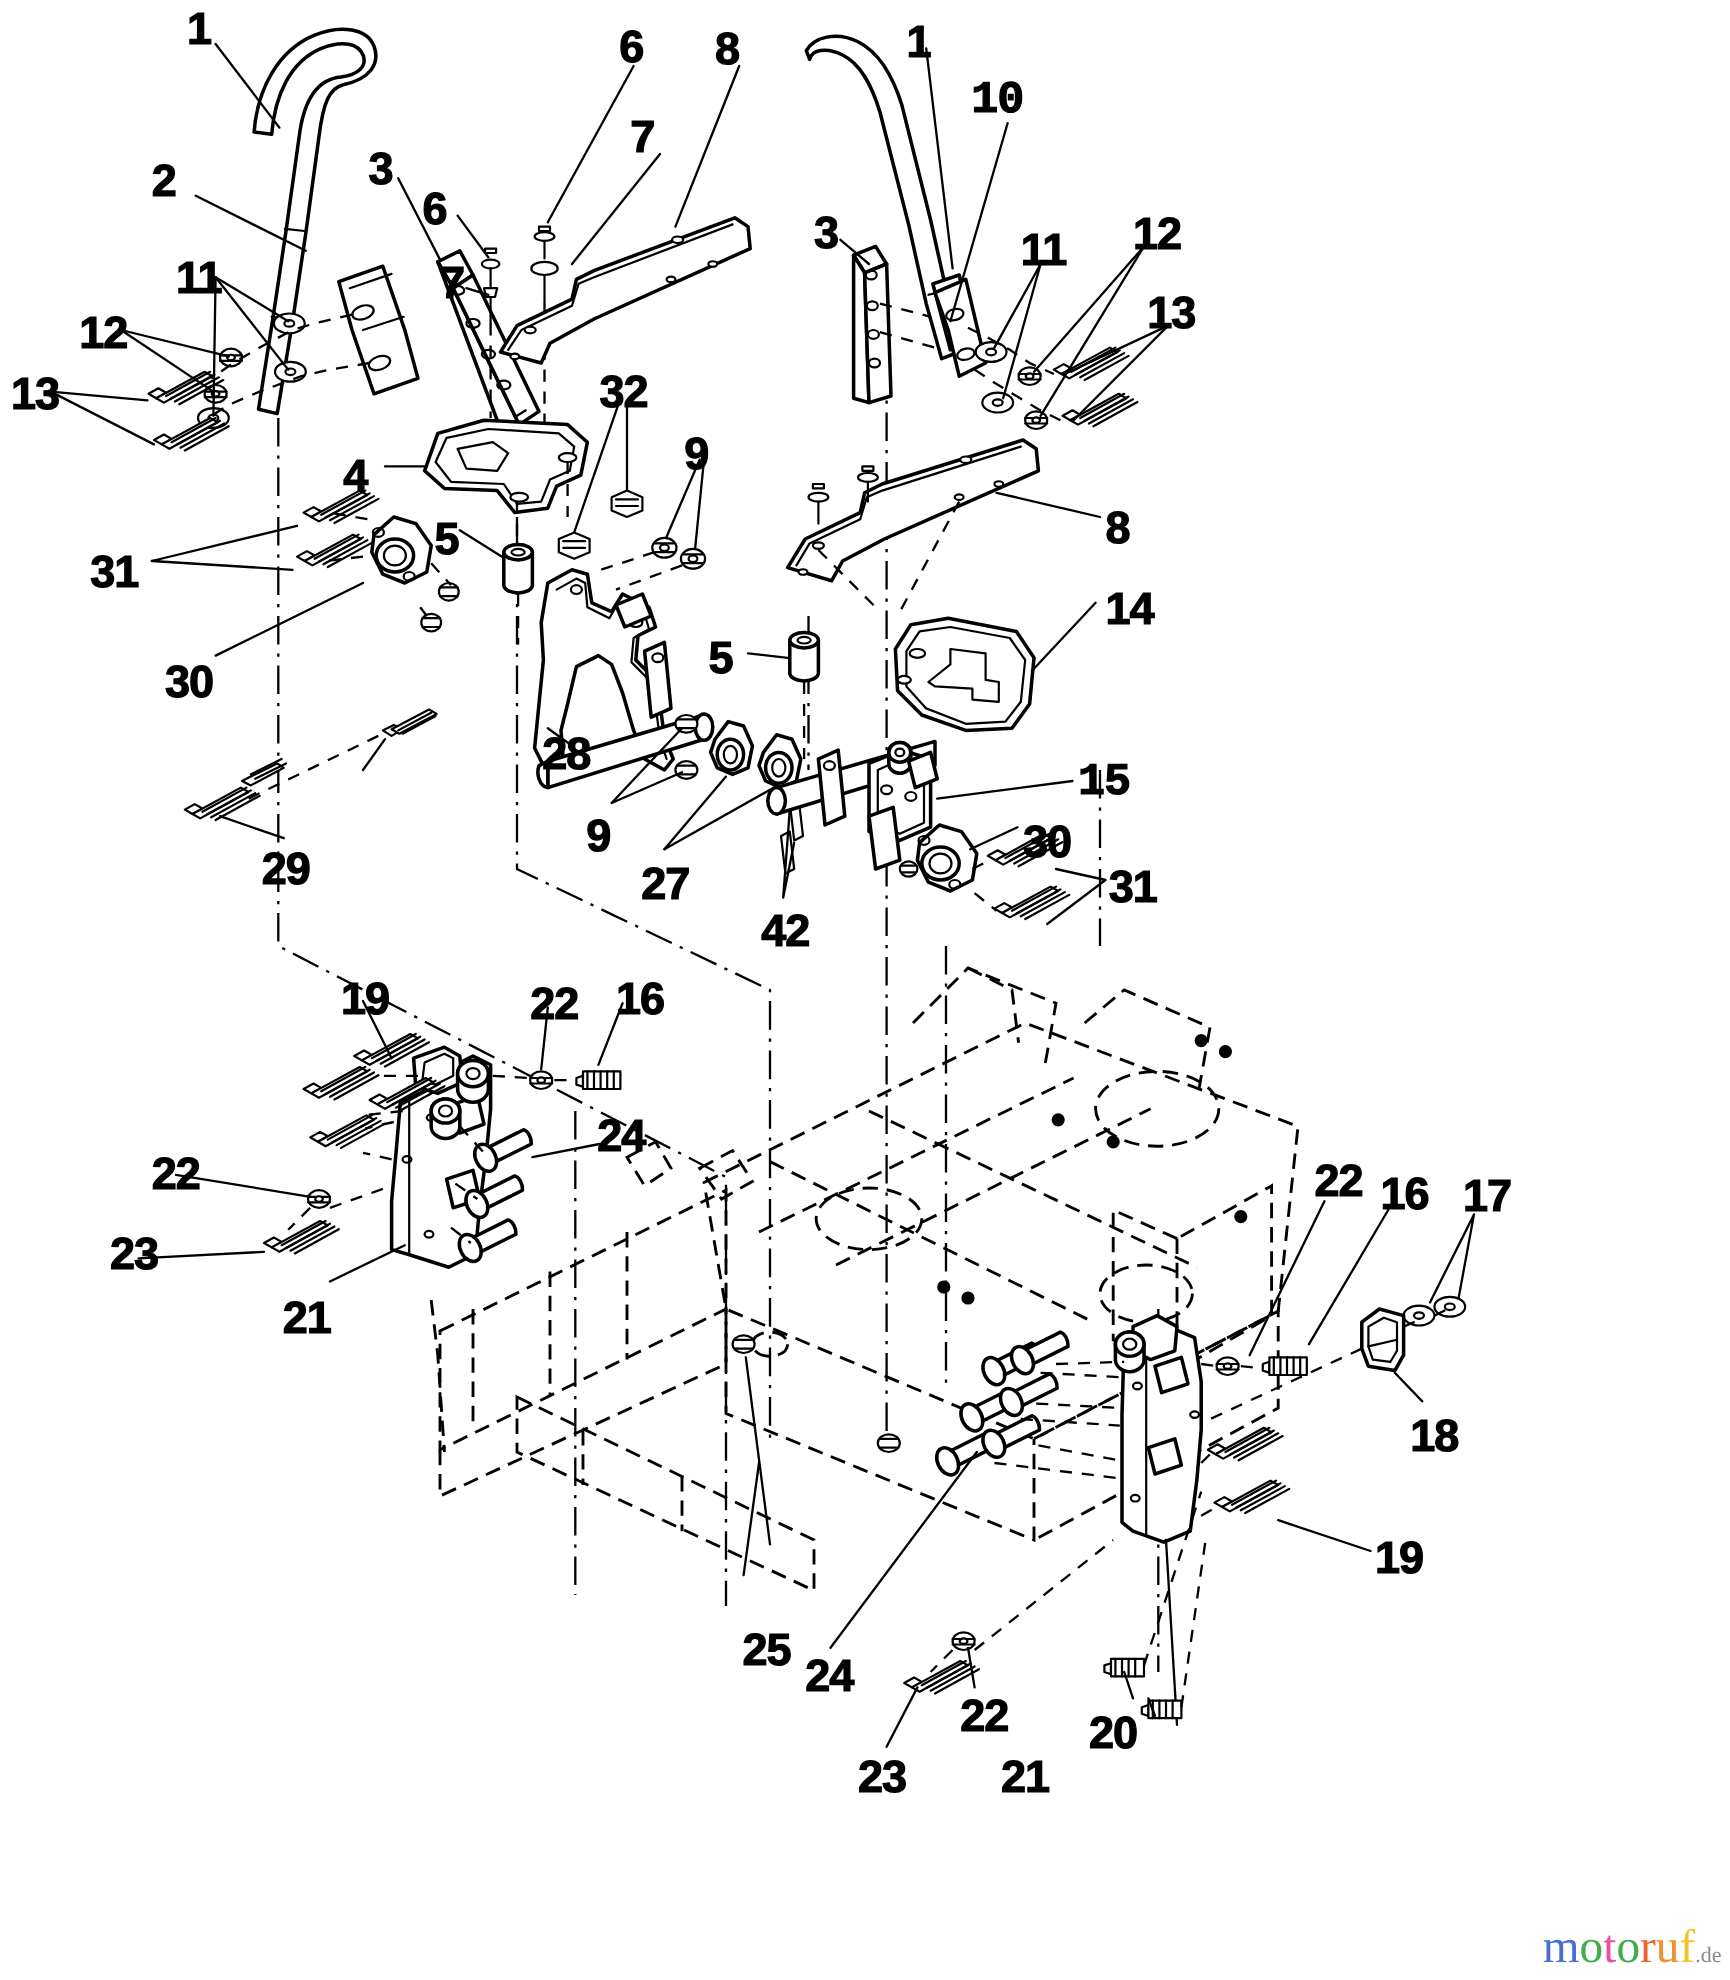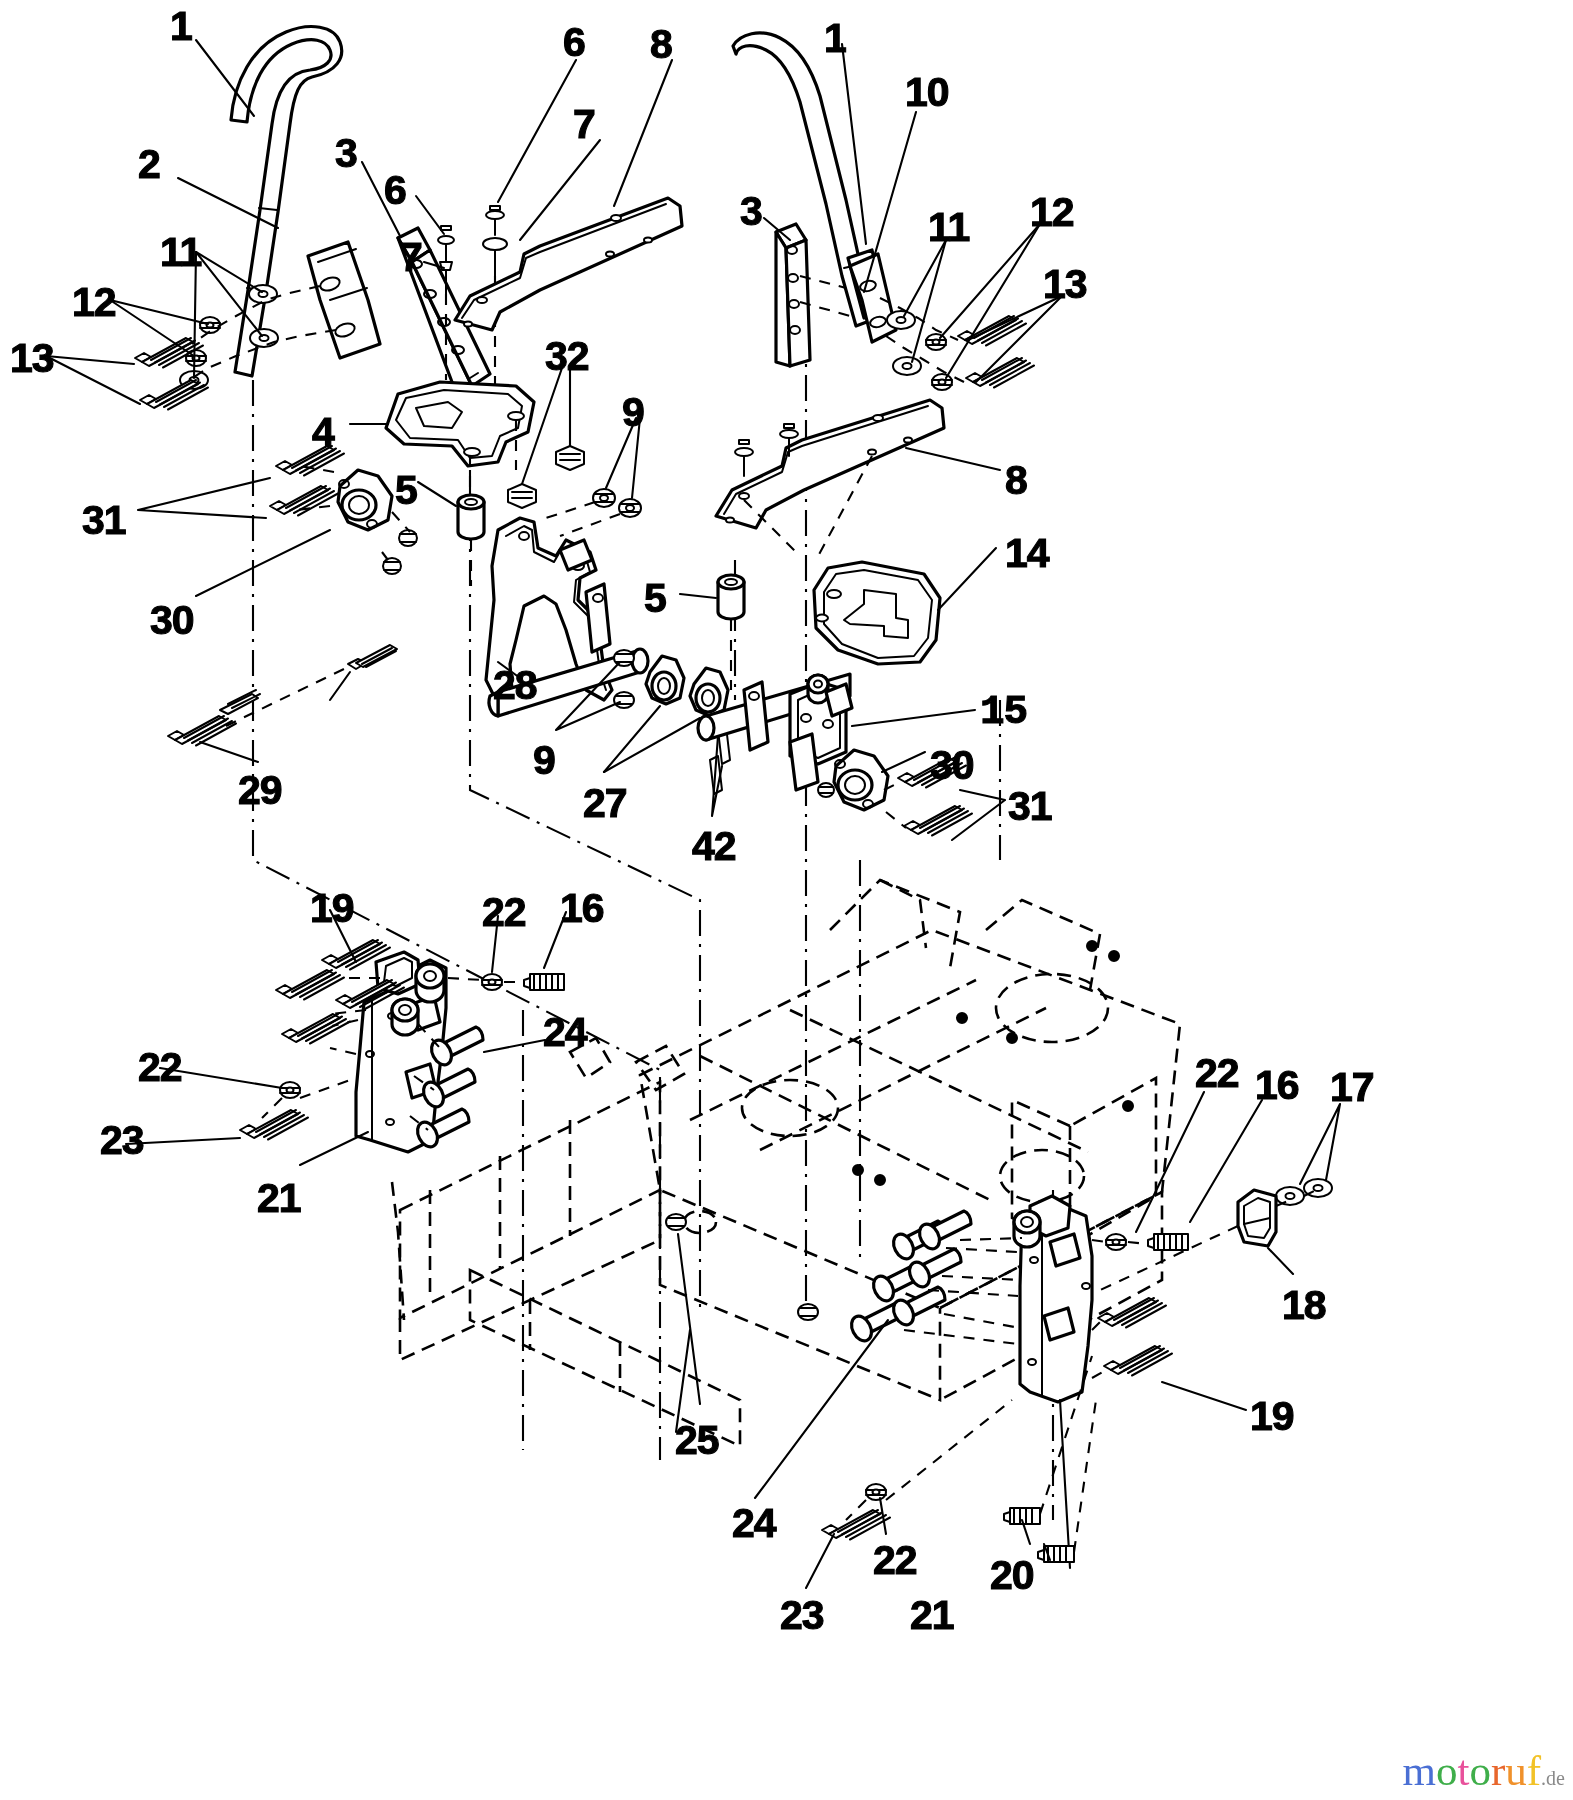--- a/index.html
+++ b/index.html
@@ -650,21 +650,21 @@
       <path class="ld" d="M1000,470 L906,448"></path>
       <path class="ld" d="M520,678 L498,662"></path>
       <path class="ld" d="M676,1432 L690,1330"></path>
     </g>
   </svg>
 
   <div class="callout" style="left:170px;top:6px;">1</div>
   <div class="callout" style="left:563px;top:22px;">6</div>
   <div class="callout" style="left:650px;top:24px;">8</div>
   <div class="callout" style="left:824px;top:18px;">1</div>
-  <div class="callout" style="left:905px;top:72px;">10</div>
+  <div class="callout" style="left:883px;top:72px;font-family:Liberation Mono, monospace;">10</div>
   <div class="callout" style="left:573px;top:104px;">7</div>
   <div class="callout" style="left:138px;top:144px;">2</div>
   <div class="callout" style="left:335px;top:133px;">3</div>
   <div class="callout" style="left:384px;top:170px;">6</div>
   <div class="callout" style="left:740px;top:191px;">3</div>
   <div class="callout" style="left:928px;top:207px;">11</div>
   <div class="callout" style="left:1030px;top:192px;">12</div>
   <div class="callout" style="left:400px;top:237px;">7</div>
   <div class="callout" style="left:160px;top:232px;">11</div>
   <div class="callout" style="left:1043px;top:264px;">13</div>
@@ -691,21 +691,21 @@
   <div class="callout" style="left:482px;top:892px;">22</div>
   <div class="callout" style="left:560px;top:888px;">16</div>
   <div class="callout" style="left:543px;top:1012px;">24</div>
   <div class="callout" style="left:138px;top:1047px;">22</div>
   <div class="callout" style="left:1195px;top:1053px;">22</div>
   <div class="callout" style="left:1255px;top:1065px;">16</div>
   <div class="callout" style="left:1330px;top:1067px;">17</div>
   <div class="callout" style="left:100px;top:1120px;">23</div>
   <div class="callout" style="left:257px;top:1178px;">21</div>
   <div class="callout" style="left:1282px;top:1285px;text-align:right;">18</div>
-  <div class="callout" style="left:675px;top:1420px;">25</div>
+  <div class="callout" style="left:675px;top:1480px;">25</div>
   <div class="callout" style="left:1250px;top:1396px;">19</div>
   <div class="callout" style="left:732px;top:1503px;">24</div>
   <div class="callout" style="left:873px;top:1540px;">22</div>
   <div class="callout" style="left:990px;top:1555px;">20</div>
   <div class="callout" style="left:780px;top:1595px;">23</div>
   <div class="callout" style="left:910px;top:1595px;">21</div>
 
   <div id="watermark">
     <span class="w1">m</span><span class="w2">o</span><span class="w3">t</span><span class="w4">o</span><span class="w5">r</span><span class="w6">u</span><span class="w7">f</span><span class="wd">.de</span>
   </div>

